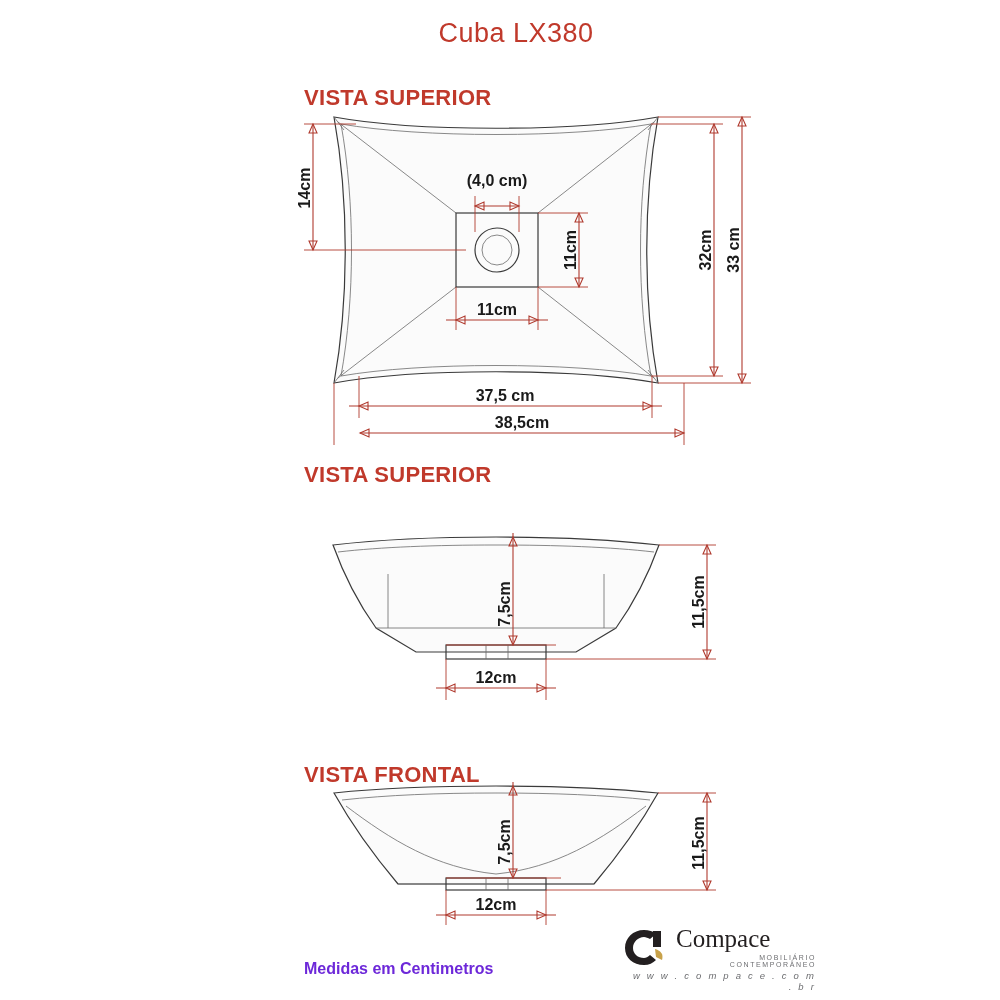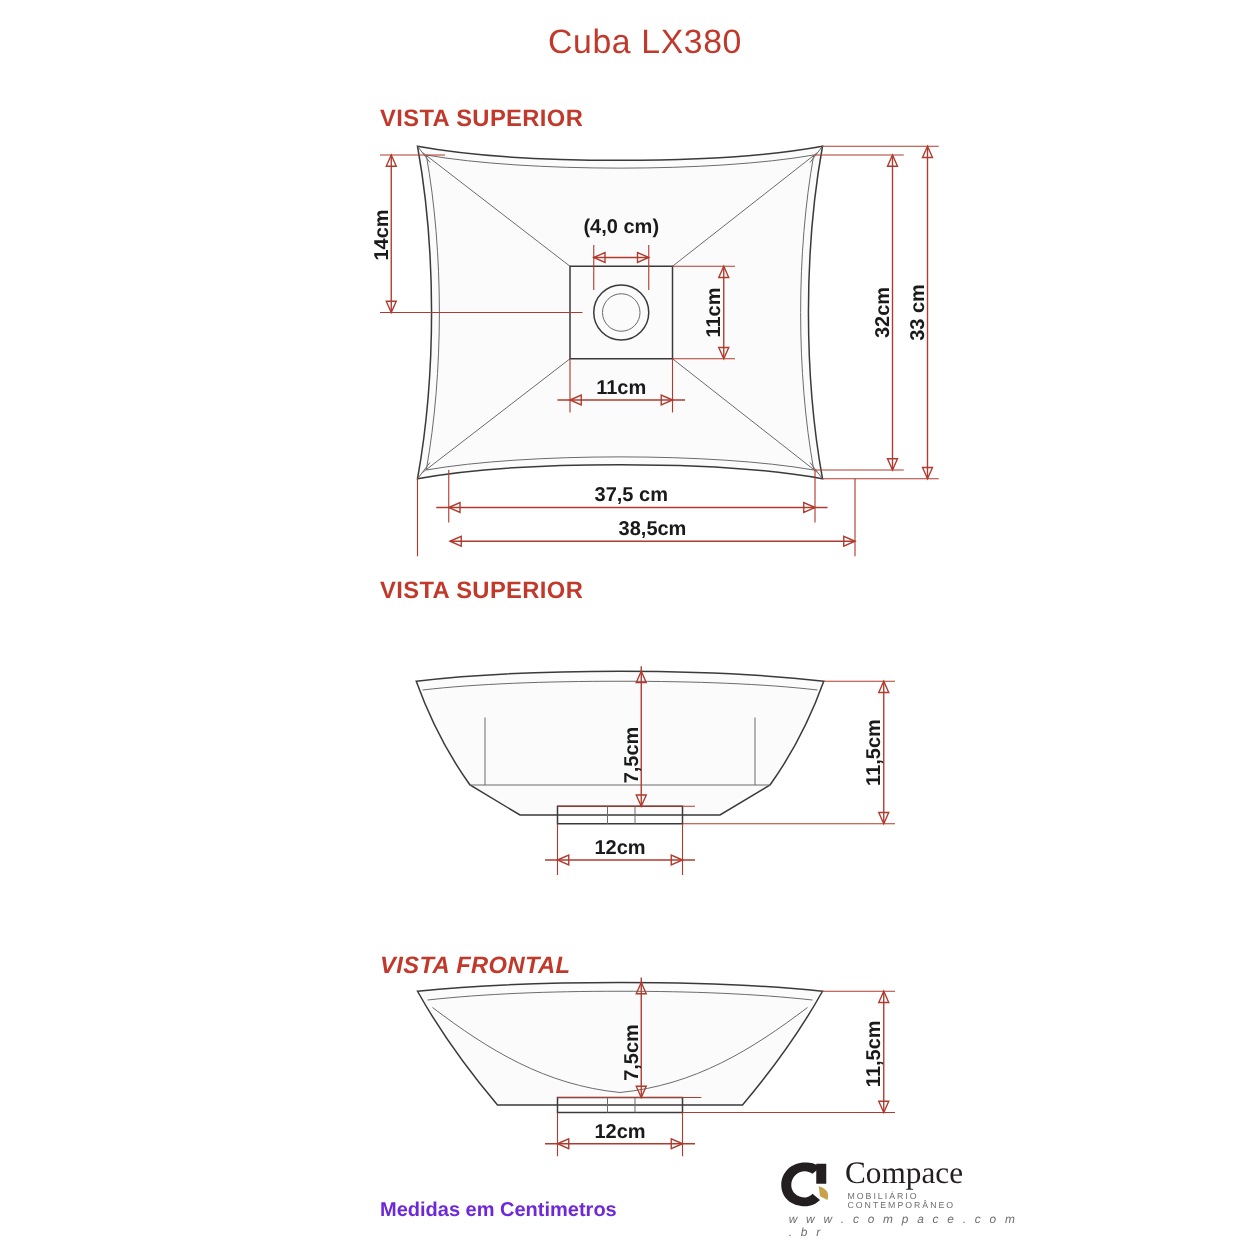--- a/index.html
+++ b/index.html
@@ -28,21 +28,21 @@
     top: 18px;
     width: 1000px;
     text-align: center;
     font-size: 27px;
     color: #c0392b;
     letter-spacing: 0.5px;
     font-weight: 400;
   }
   .view-label {
     position: absolute;
-    font-size: 19px;
+    font-size: 22px;
     font-weight: bold;
     color: #c0392b;
     letter-spacing: 0.3px;
   }
   .footnote {
     position: absolute;
     left: 288px;
     top: 960px;
     font-size: 16px;
     font-weight: bold;
@@ -85,20 +85,21 @@
     stroke: #3a3a3a;
     stroke-width: 1.2;
     fill: #fbfbfb;
   }
   .logo-box {
     position: absolute;
     left: 600px;
     top: 925px;
     width: 200px;
     height: 62px;
+    text-align: right;
   }
   .logo-name {
     position: absolute;
     left: 60px;
     top: 0px;
     font-size: 25px;
     color: #231f20;
     font-family: "Liberation Serif", serif;
   }
   .logo-sub {
@@ -128,21 +129,21 @@
 </style>
 </head>
 <body>
 
 <div class="page">
 
   <div class="title">Cuba LX380</div>
 
   <div class="view-label" style="left:288px; top:85px;">VISTA SUPERIOR</div>
   <div class="view-label" style="left:288px; top:462px;">VISTA SUPERIOR</div>
-  <div class="view-label" style="left:288px; top:762px;font-style:italic;">VISTA FRONTAL</div>
+  <div class="view-label" style="left:288px; top:762px;">VISTA FRONTAL</div>
 
   <div class="footnote">Medidas em Centimetros</div>
 
   <svg viewBox="0 0 1000 1000">
 
     <g>
 
       <path class="obj-fill" d="M318,117 C400,132 560,132 642,117
                C627,200 627,300 642,383
                C560,368 400,368 318,383

